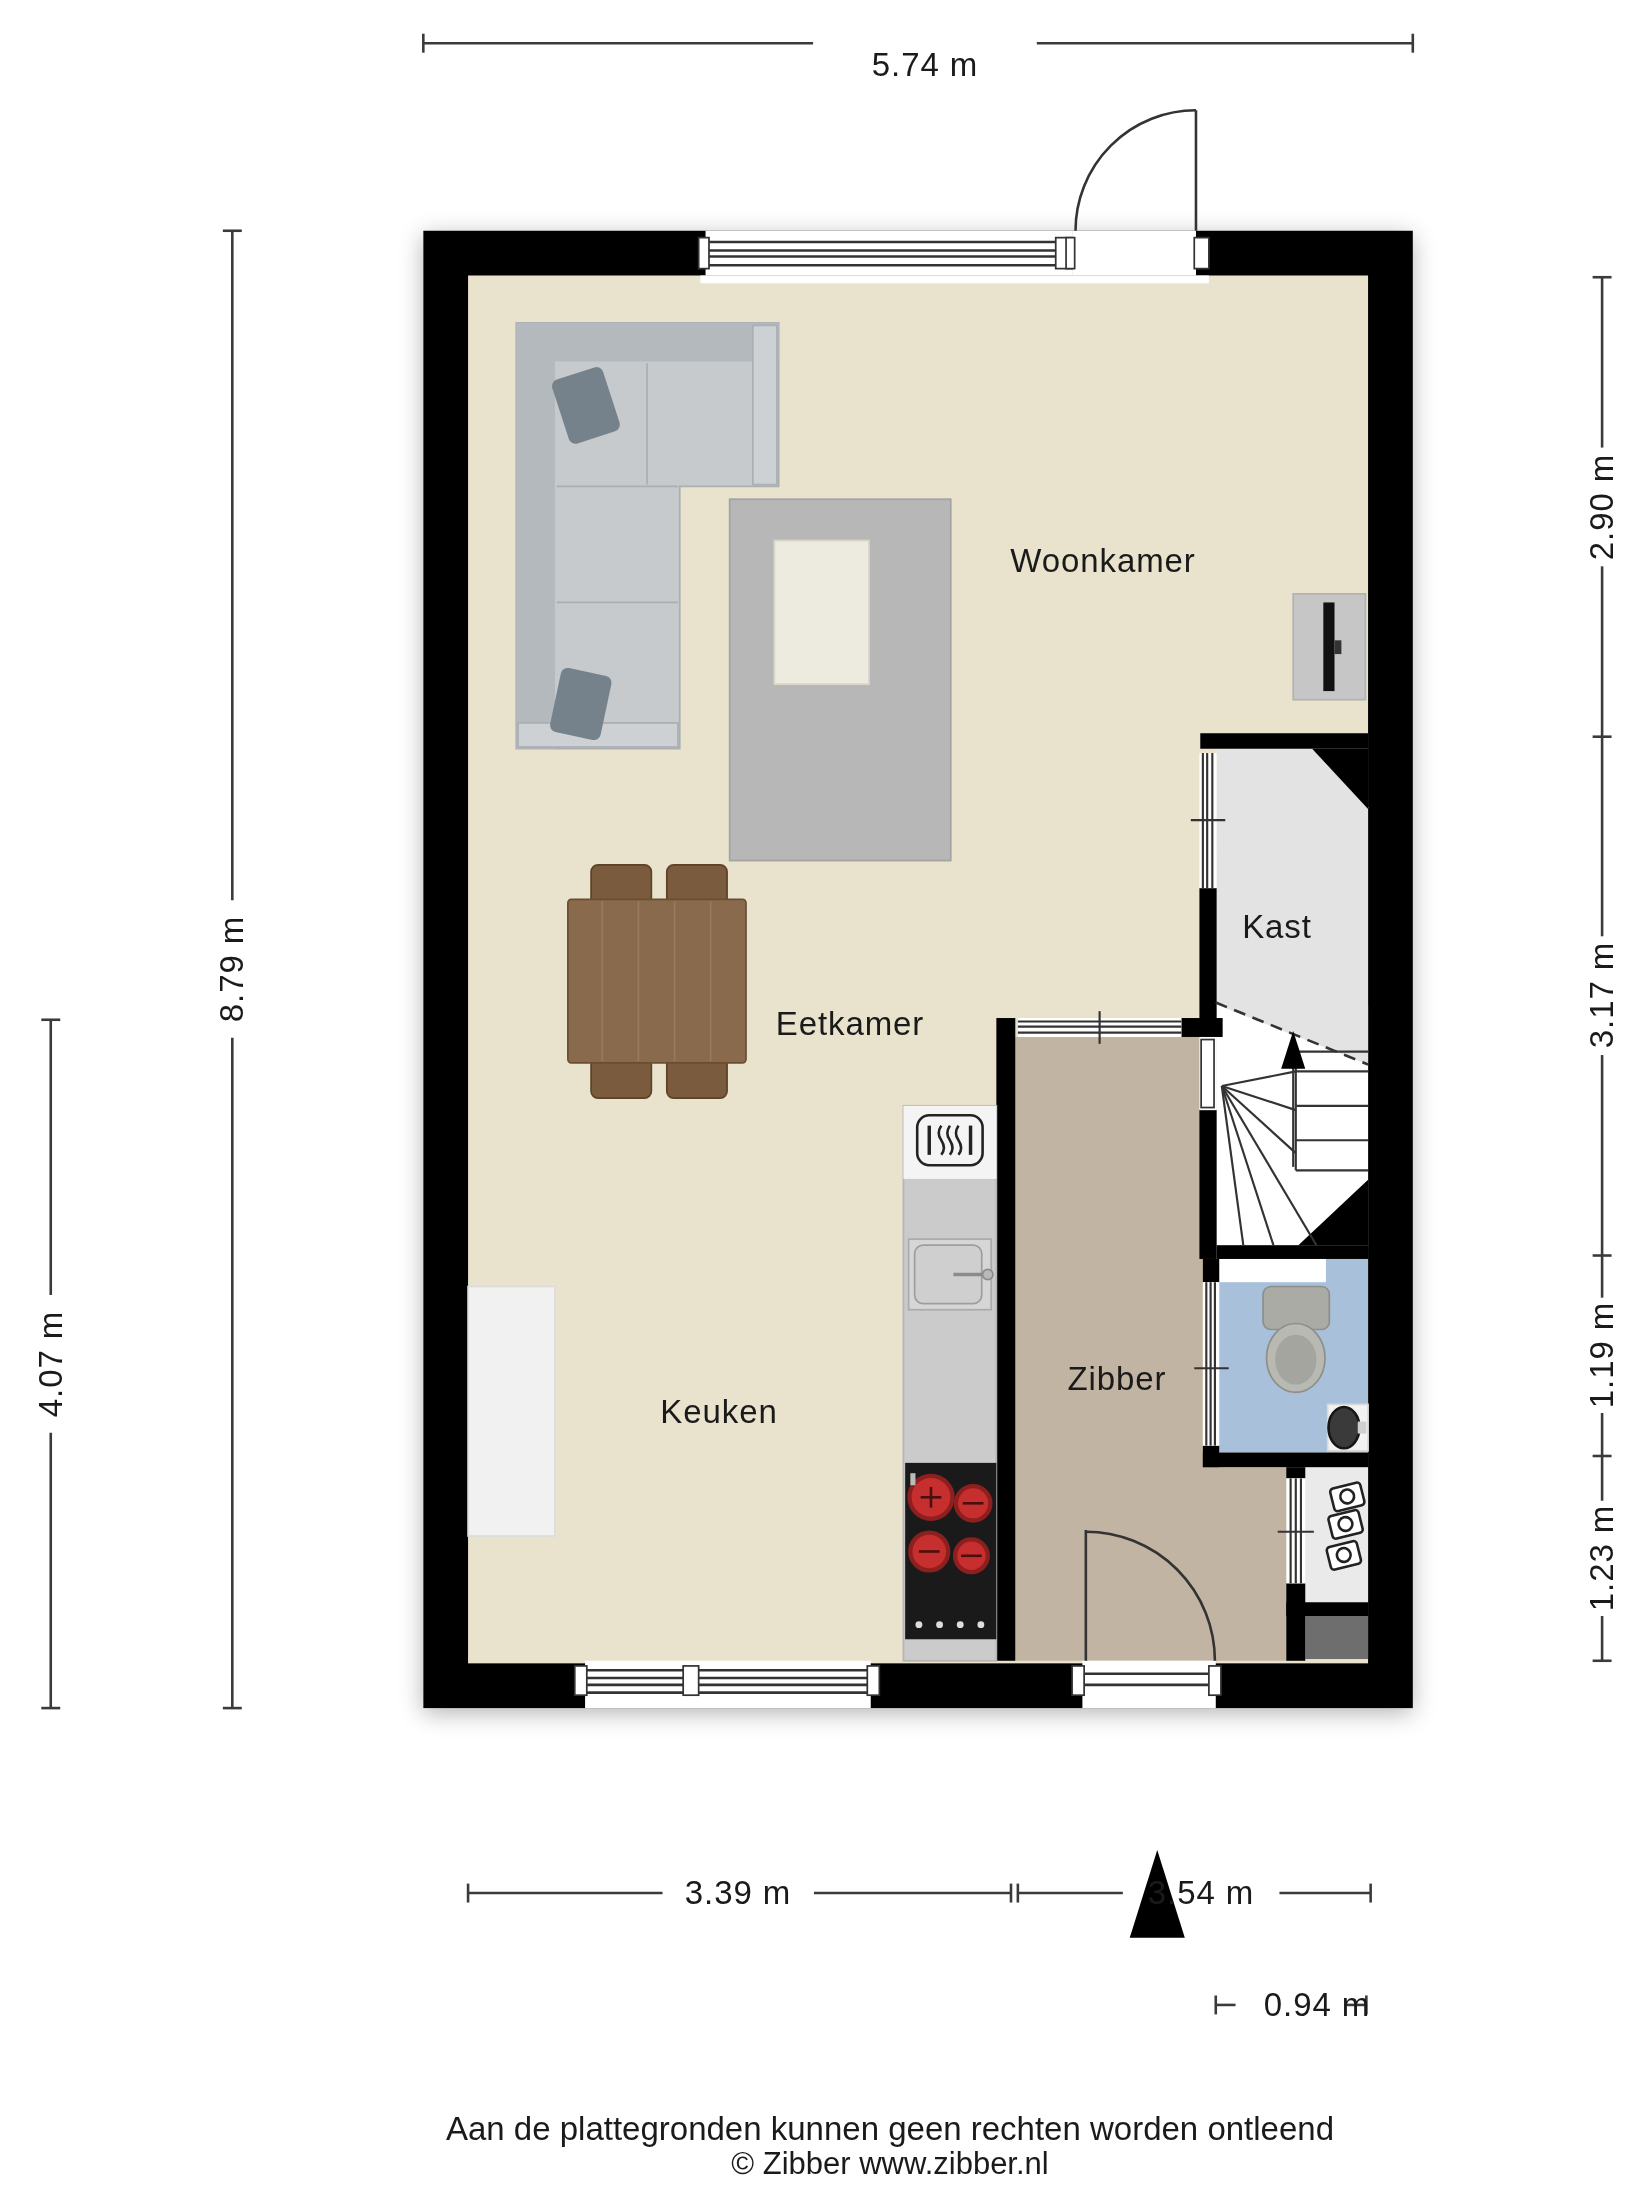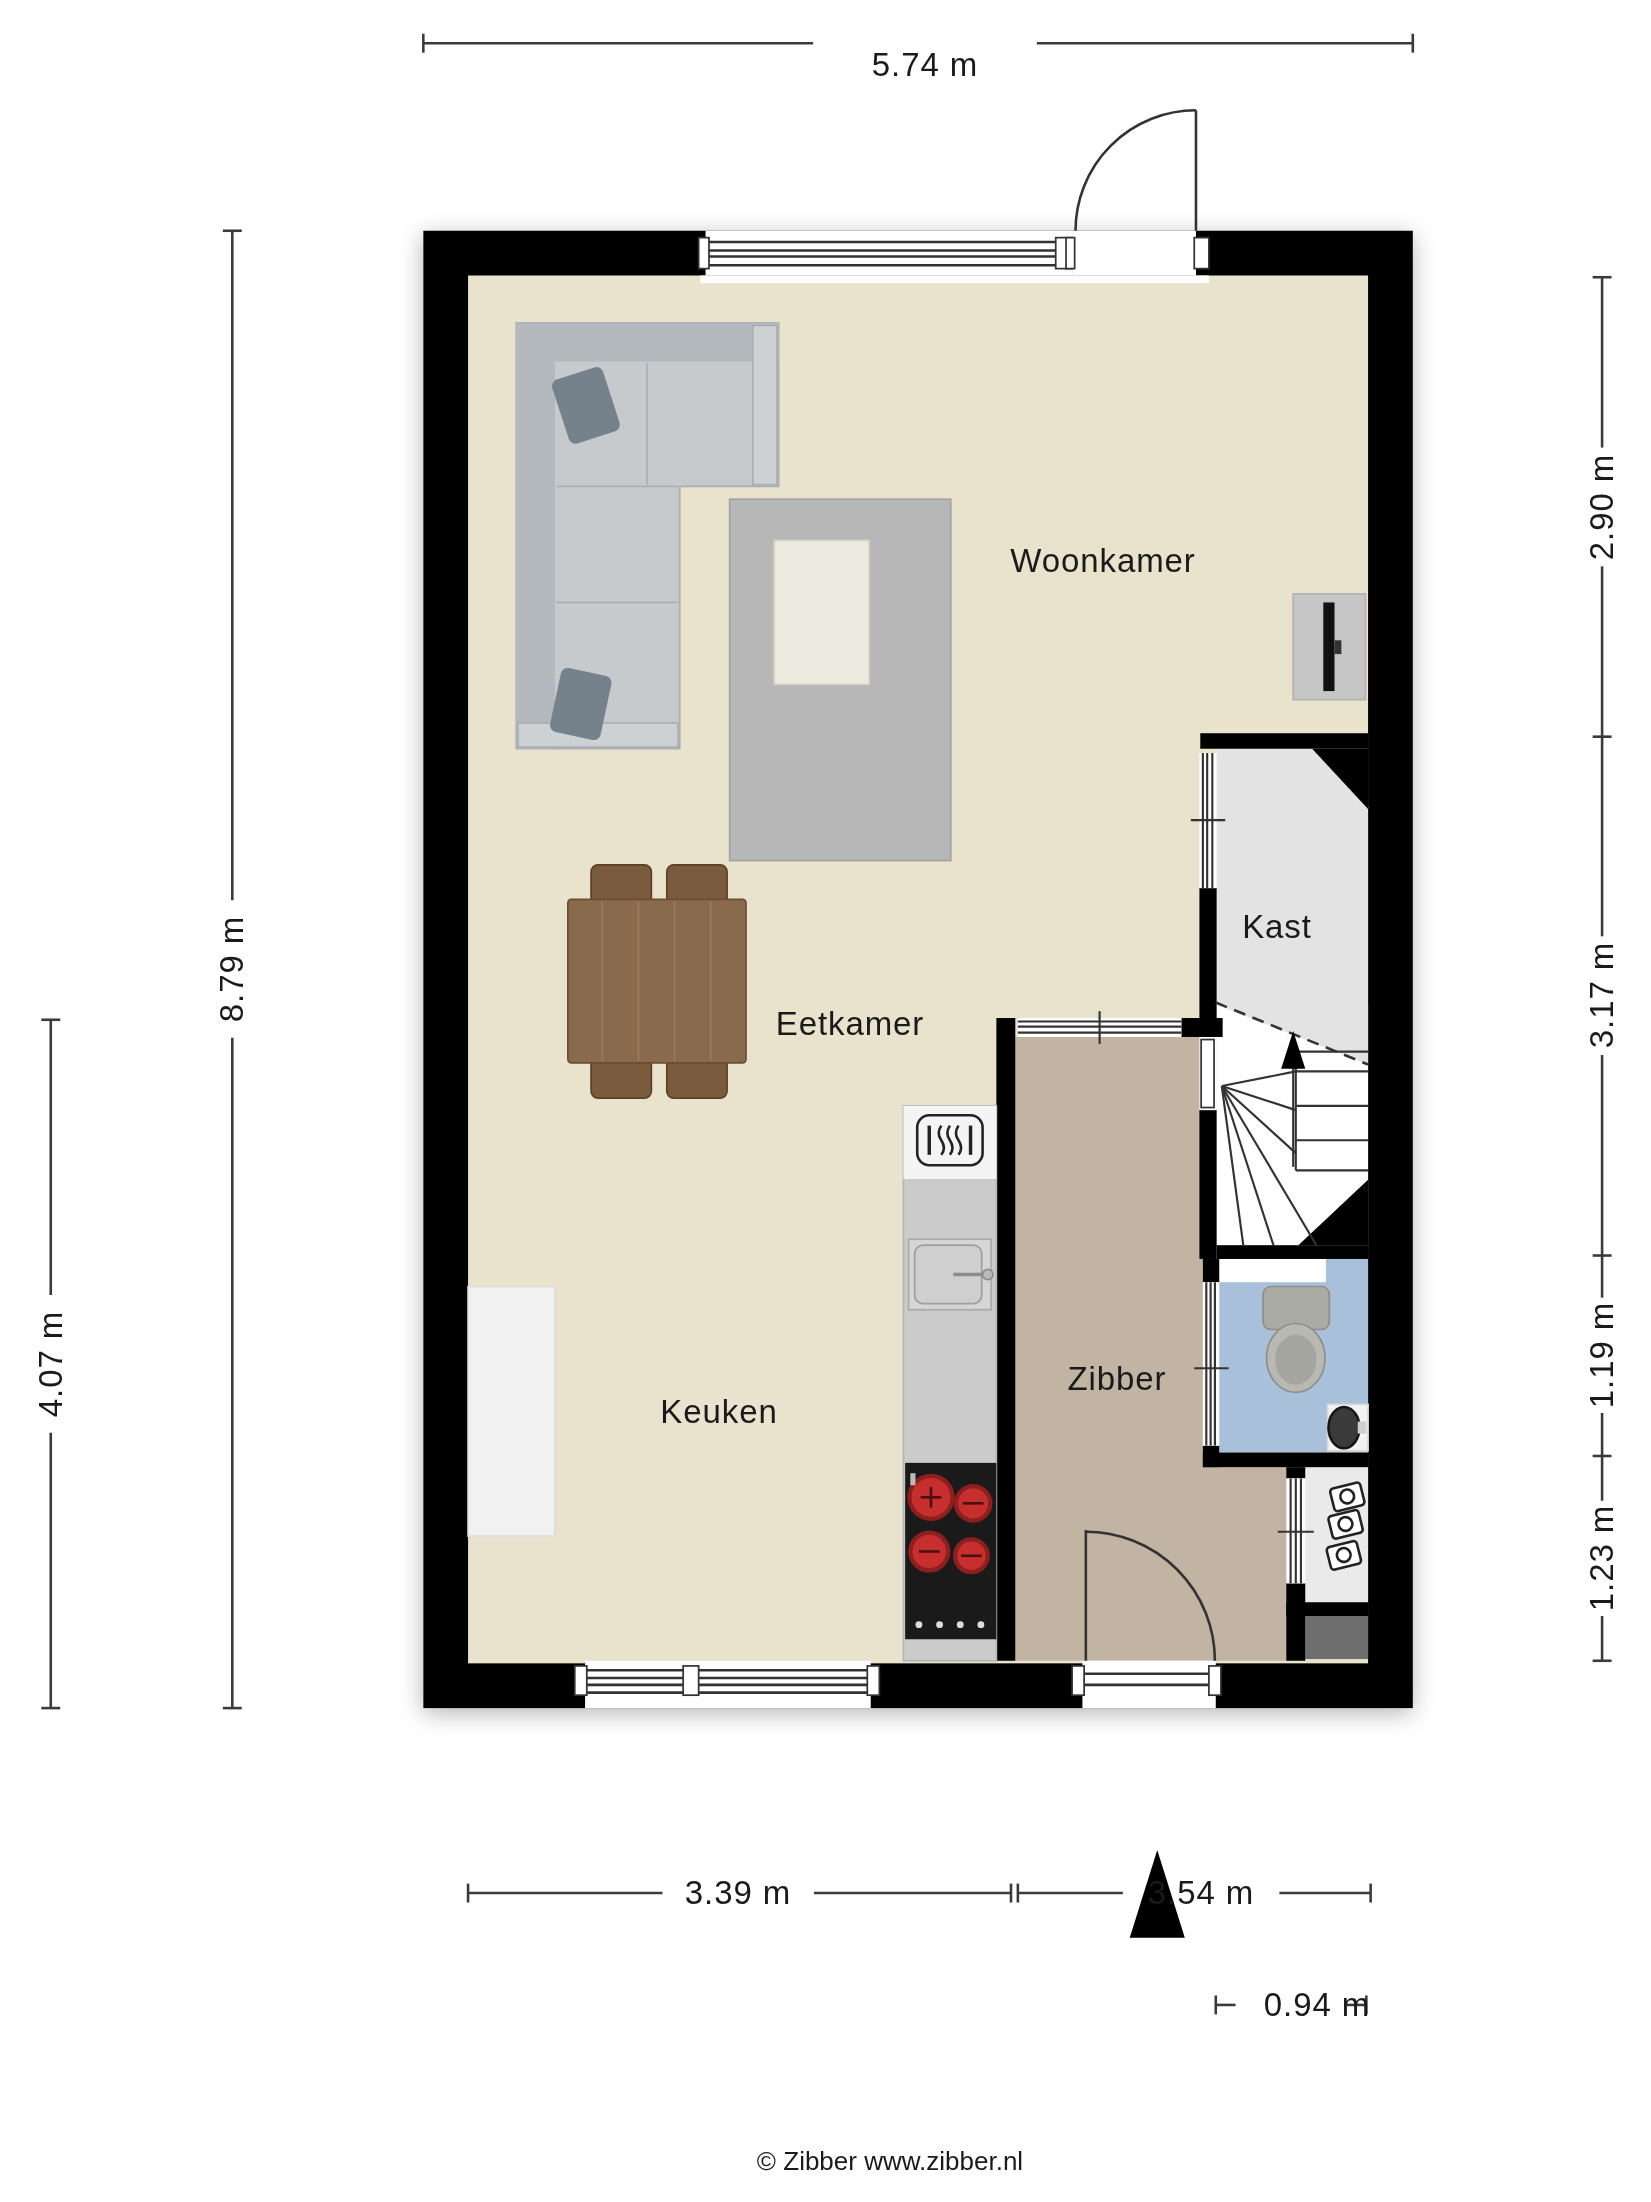--- a/index.html
+++ b/index.html
@@ -5,21 +5,21 @@
   html,body{margin:0;padding:0;background:#fff;}
   body{width:1652px;height:2203px;position:relative;font-family:"Liberation Sans", sans-serif;color:#1a1a1a;}
   #stage{position:absolute;inset:0;width:1652px;height:2203px;}
   .shadow-box{position:absolute;left:423px;top:231px;width:989px;height:1477px;box-shadow:0 5.2px 22.4px rgba(0,0,0,.30);}
   svg.plan{position:absolute;left:0;top:0;}
   .lbl{position:absolute;transform:translate(-50%,-50%);font-size:33px;white-space:nowrap;letter-spacing:0.9px;}
   .lbl.vert{transform:translate(-50%,-50%) rotate(-90deg);}
   .dim{font-size:33px;}
   .footer-line{position:absolute;left:890px;transform:translateX(-50%);white-space:nowrap;}
   #footer1{top:2110px;font-size:33px;}
-  #footer2{top:2146px;font-size:26px;}
+  #footer2{top:2146px;font-size:31px;}
 </style>
 </head>
 <body>
 
 <div id="stage">
 
   <div class="shadow-box"></div>
 
   <svg class="plan" width="1652" height="2203" viewBox="0 0 1920 2560">
 
@@ -323,16 +323,17 @@
   <div class="lbl dim vert" style="left:1602px;top:507px;">2.90 m</div>
   <div class="lbl dim vert" style="left:1602px;top:995px;">3.17 m</div>
   <div class="lbl dim vert" style="left:1602px;top:1355px;">1.19 m</div>
   <div class="lbl dim vert" style="left:1602px;top:1558px;">1.23 m</div>
   <div class="lbl dim vert" style="left:232px;top:969px;">8.79 m</div>
   <div class="lbl dim vert" style="left:51px;top:1364px;">4.07 m</div>
   <div class="lbl dim" style="left:738px;top:1893px;">3.39 m</div>
   <div class="lbl dim" style="left:1201px;top:1893px;">3.54 m</div>
   <div class="lbl dim" style="left:1291px;top:2005px;margin-left:26px;">0.94 m</div>
 
+  <div class="footer-line" id="footer1">Aan de plattegronden kunnen geen rechten worden ontleend</div>
   <div class="footer-line" id="footer2">© Zibber www.zibber.nl</div>
 
 </div>
 
 
 </body></html>

